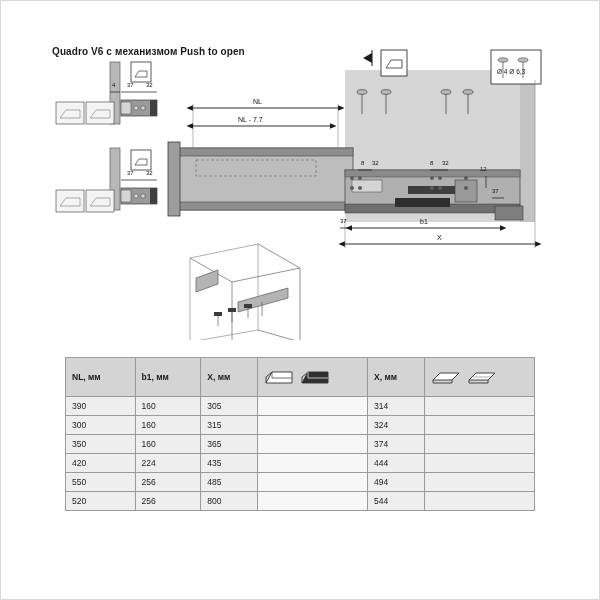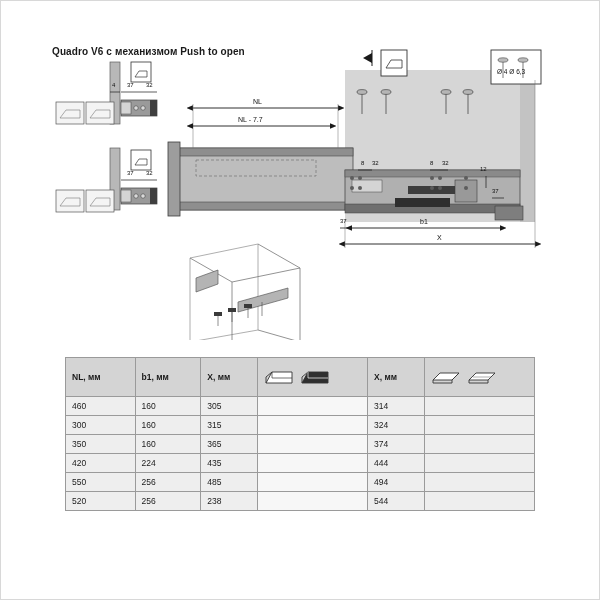--- a/index.html
+++ b/index.html
@@ -272,21 +272,21 @@
             <path d="M2,13 L9,6 L28,6 L21,13 z" fill="#fff" stroke="#333" stroke-width="0.9"></path>
             <path d="M2,13 L2,16 L21,16 L21,13" fill="none" stroke="#333" stroke-width="0.9"></path>
             <path d="M6,10 L24,10" fill="none" stroke="#777" stroke-width="0.6"></path>
           </svg>
         </div>
       </th>
     </tr>
   </thead>
   <tbody>
     <tr>
-      <td>460</td>
+      <td>390</td>
       <td>160</td>
       <td>305</td>
       <td></td>
       <td>314</td>
       <td></td>
     </tr>
     <tr>
       <td>300</td>
       <td>160</td>
       <td>315</td>
@@ -314,19 +314,19 @@
       <td>550</td>
       <td>256</td>
       <td>485</td>
       <td></td>
       <td>494</td>
       <td></td>
     </tr>
     <tr>
       <td>520</td>
       <td>256</td>
-      <td>238</td>
+      <td>800</td>
       <td></td>
       <td>544</td>
       <td></td>
     </tr>
   </tbody>
 </table>
 
 </body></html>

